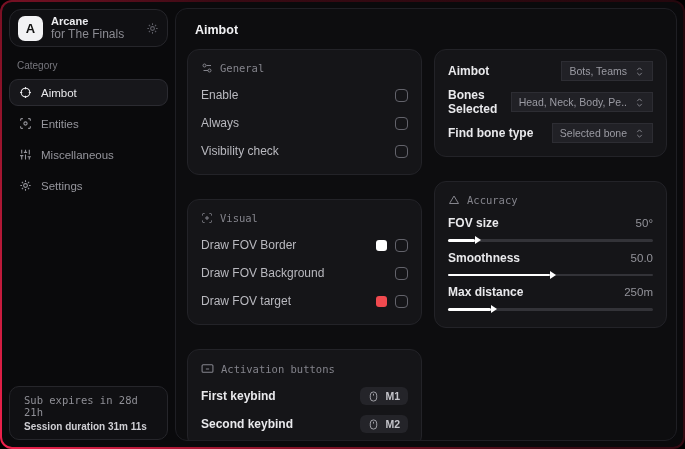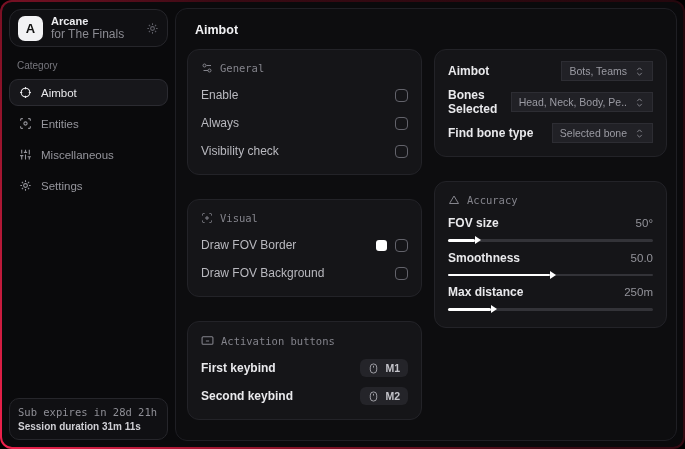--- a/index.html
+++ b/index.html
@@ -17,21 +17,21 @@
   .side-header .titles{flex:1;line-height:1.15;}
   .app-name{color:#ececef;font-size:11px;font-weight:bold;}
   .app-sub{color:#8b8b92;font-size:12px;}
   .hdr-icon{color:#5e5e66;display:flex;}
   .cat-label{color:#77777e;font-size:10px;margin:13px 0 8px 15px;}
   .nav{display:flex;flex-direction:column;gap:4px;margin:0 7px;}
   .nav-item{display:flex;align-items:center;gap:9px;height:25px;padding:0 9px;border-radius:9px;
             color:#96969d;font-size:11.5px;border:1px solid transparent;cursor:default;}
   .nav-item.active{background:#17171b;border-color:#2b2b31;color:#e9e9ec;}
   .nav-item .icn{display:flex;color:inherit;}
-  .side-footer{margin:auto 7px 7px 7px;border:1px solid #26262b;border-radius:10px;padding:7px 8px;background:#101013;}
+  .side-footer{margin:auto 7px 7px 7px;border:1px solid #26262b;border-radius:10px;padding:7px 14px;background:#101013;}
   .sf1{font-family:"DejaVu Sans Mono",monospace;font-size:10.5px;color:#8f8f96;margin-bottom:3px;}
   .sf2{font-size:10px;color:#cfcfd4;font-weight:bold;}
 
   
   .main{flex:1;margin:6px 6px 6px 0;border:1px solid #1f1f24;border-radius:12px;background:#0d0d0f;
         box-sizing:border-box;padding:12px 9px 12px 11px;overflow:hidden;}
   .page-title{color:#f1f1f3;font-size:12.5px;font-weight:bold;margin:2px 0 12px 8px;}
   .columns{display:flex;gap:12px;align-items:flex-start;}
   .col{display:flex;flex-direction:column;gap:24px;}
   .col.left{width:238px;}
@@ -177,20 +177,27 @@
               <span class="row-label">Draw FOV Border</span>
               <span class="row-right">
                 <span class="swatch" style="background: rgb(255, 255, 255);"></span>
                 <span class="checkbox"></span>
               </span>
             </div>
             <div class="row">
               <span class="row-label">Draw FOV Background</span>
               <span class="checkbox"></span>
             </div>
+            <div class="row">
+              <span class="row-label">Draw FOV target</span>
+              <span class="row-right">
+                <span class="swatch" style="background: rgb(240, 74, 79);"></span>
+                <span class="checkbox"></span>
+              </span>
+            </div>
           </div>
 
           <div class="card">
             <div class="card-head">
               <span class="icn">
                 <svg width="13" height="13" viewBox="0 0 24 24" fill="none" stroke="currentColor" stroke-width="2">
                   <rect x="2" y="5" width="20" height="14" rx="2"></rect>
                   <path d="M6 9h.01M10 9h.01M14 9h.01M18 9h.01M6 13h.01M18 13h.01M9 13h6"></path>
                 </svg>
               </span>

